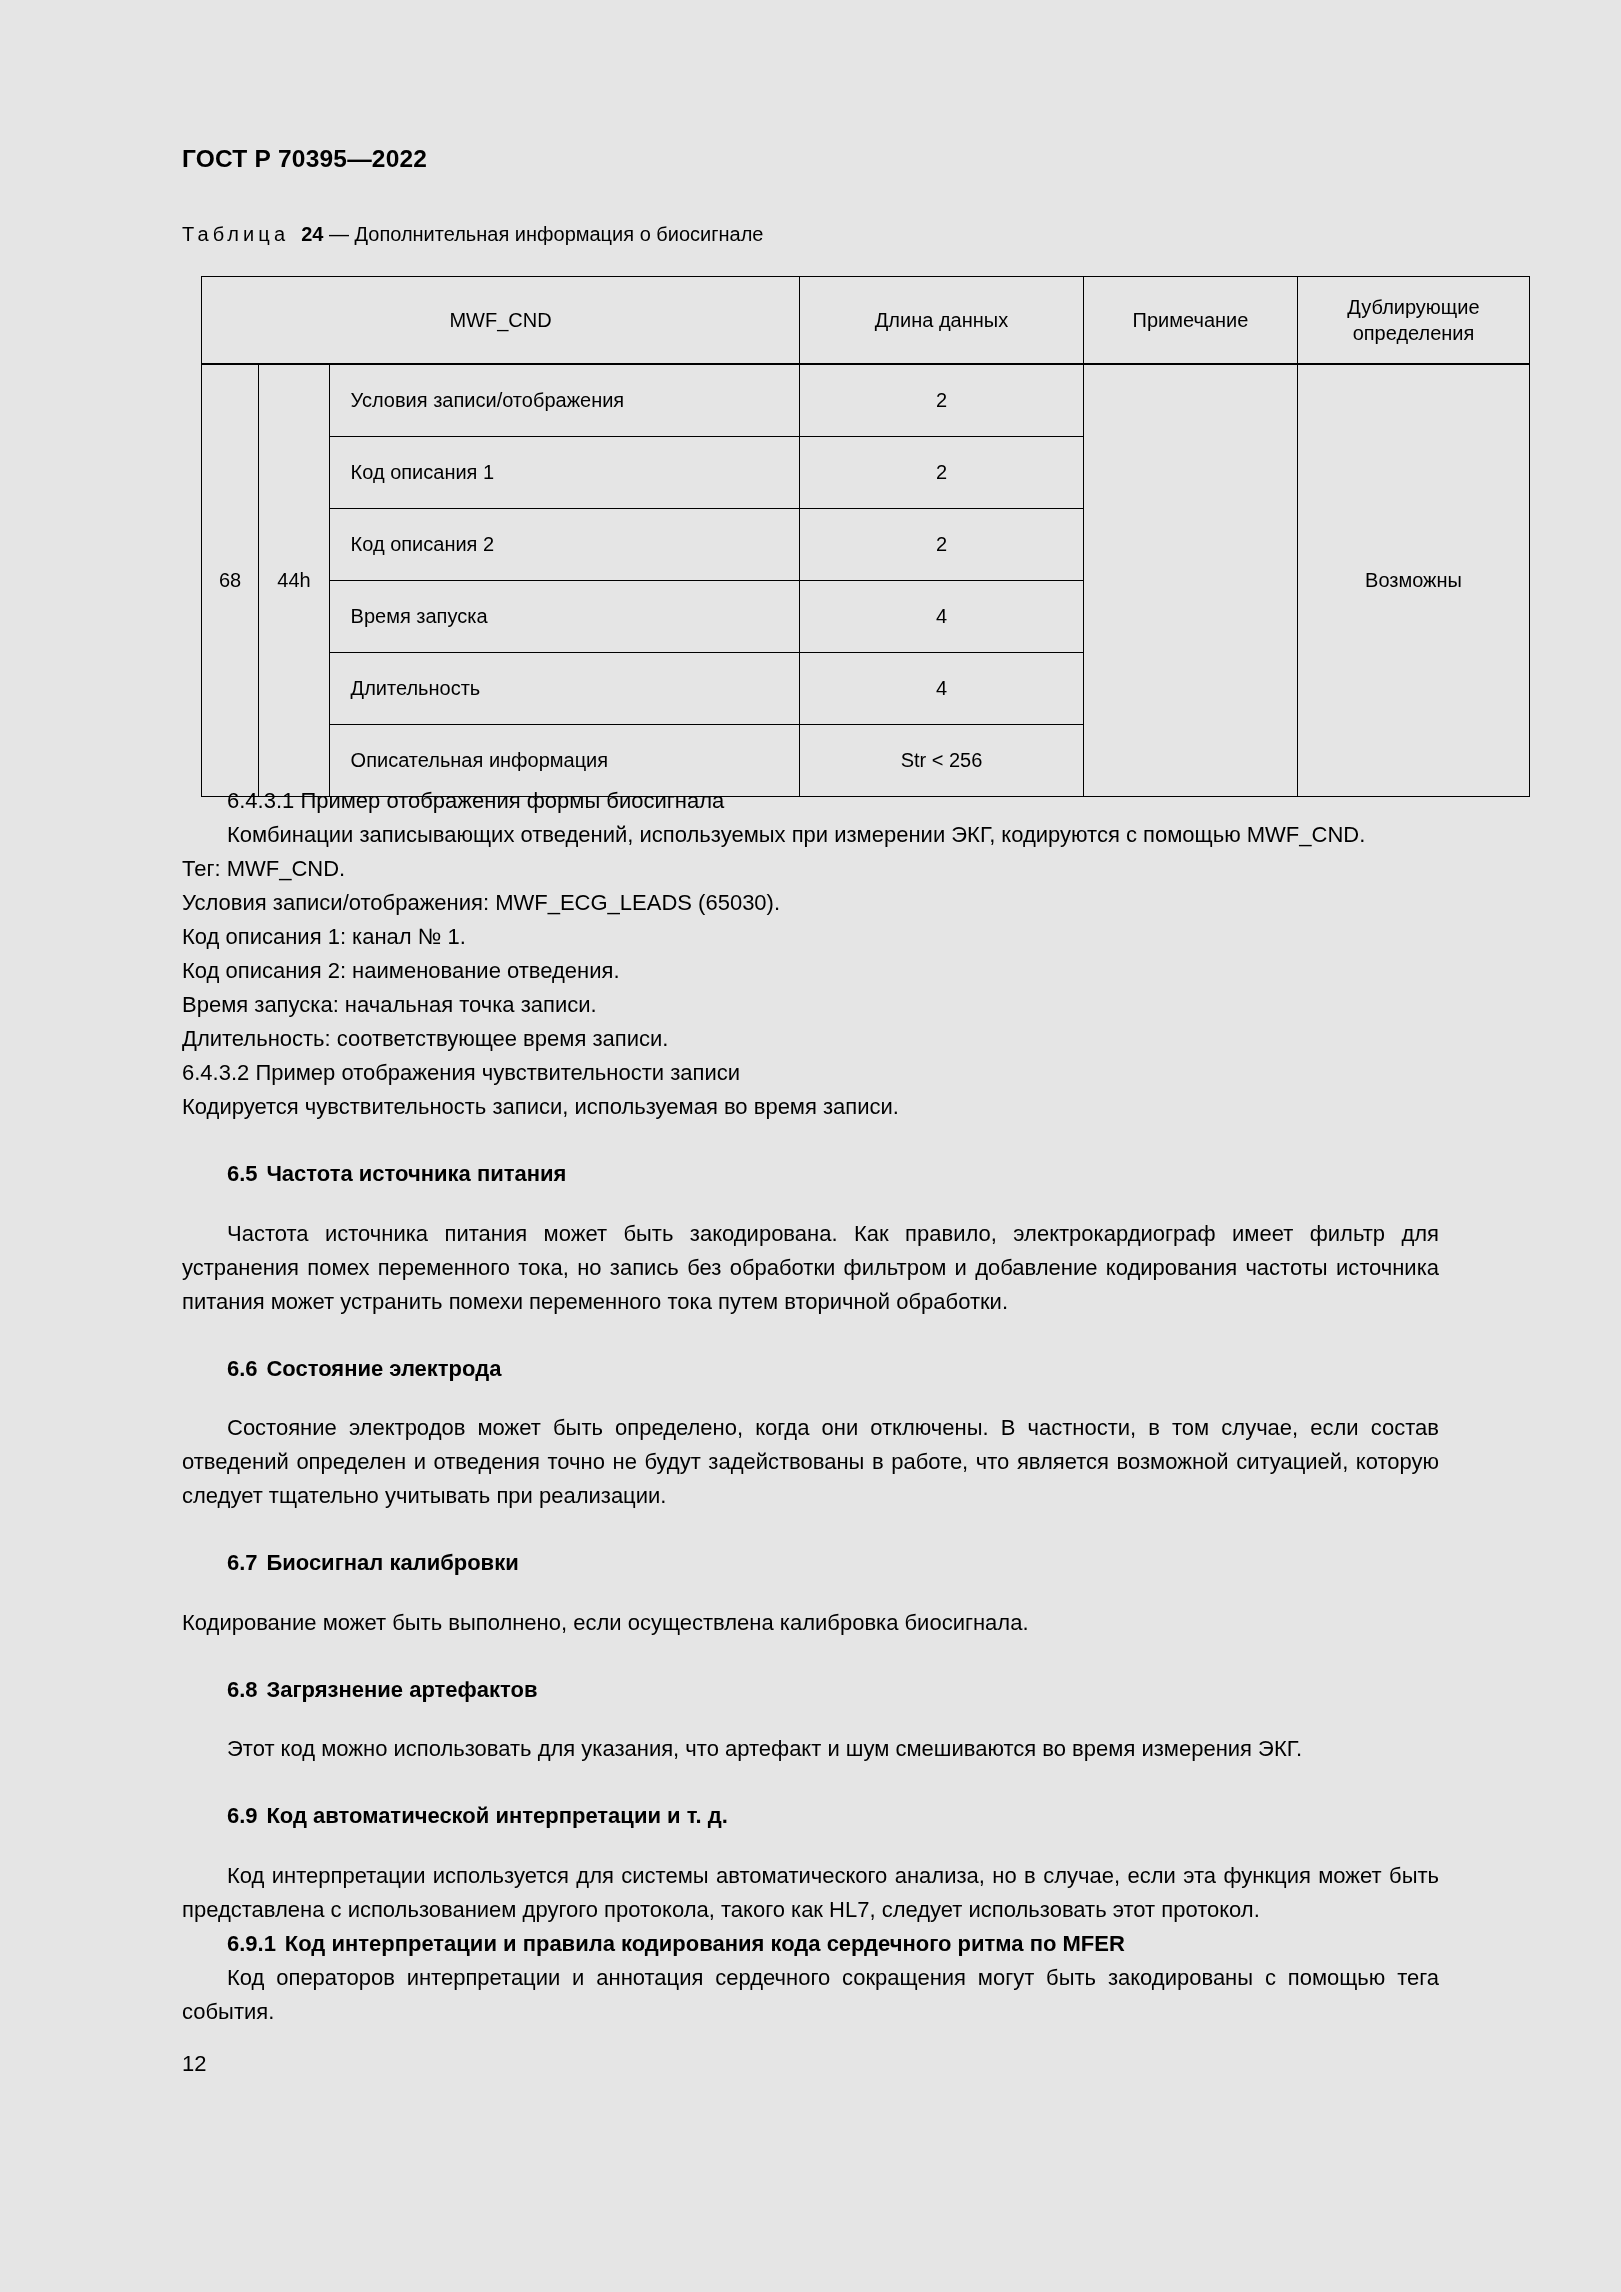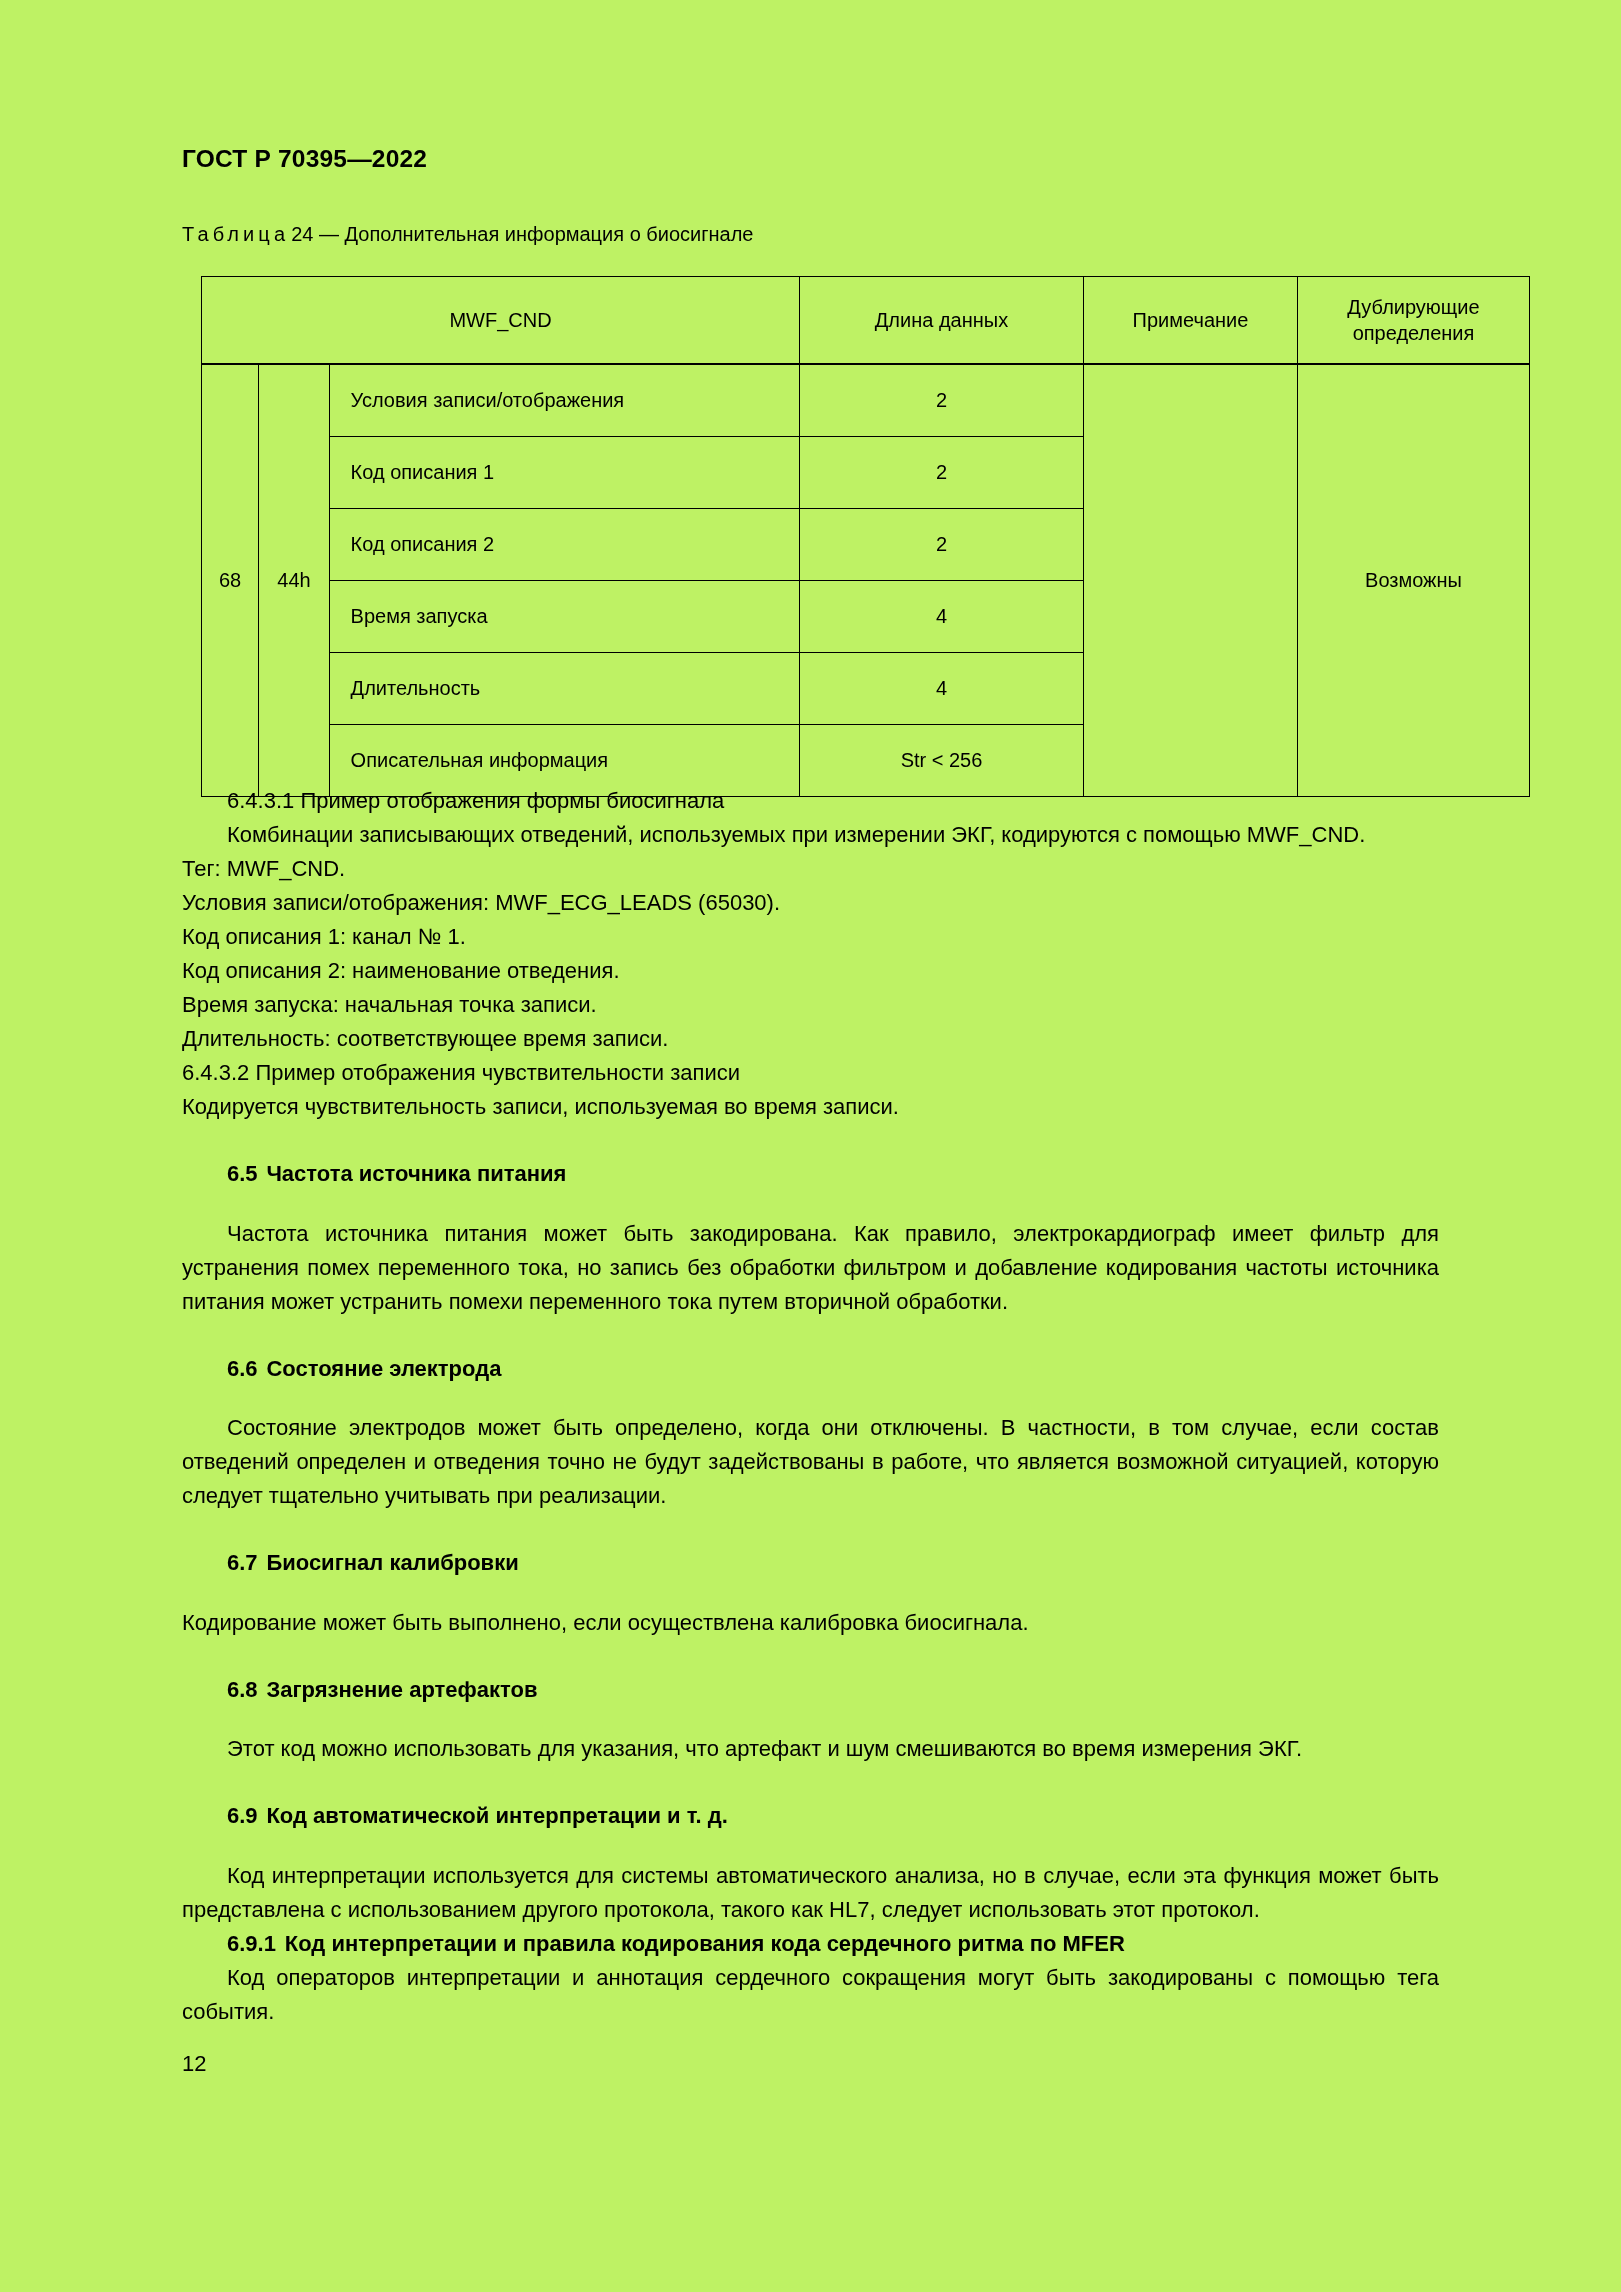--- a/index.html
+++ b/index.html
@@ -8,21 +8,21 @@
     background: #ffffff;
   }
   body {
     font-family: "Liberation Sans", sans-serif;
     color: #000000;
   }
   .page {
     position: relative;
     width: 1621px;
     height: 2293px;
-    background: #bef264;
+    background: #e5e5e5;
     box-sizing: border-box;
     overflow: hidden;
   }
 
   
   .doc-header {
     position: absolute;
     left: 182px;
     top: 145px;
     font-size: 24.5px;
@@ -35,21 +35,22 @@
     position: absolute;
     left: 182px;
     top: 223px;
     font-size: 20px;
     white-space: nowrap;
   }
   .table-caption .tw {
     letter-spacing: 4.1px;
   }
   .table-caption .num {
-    margin-left: 2px;
+    margin-left: 12px;
+    font-weight: bold;
   }
 
   
   .tbl-wrap {
     position: absolute;
     left: 201px;
     top: 276px;
     width: 1328px;
   }
   table.gost {

